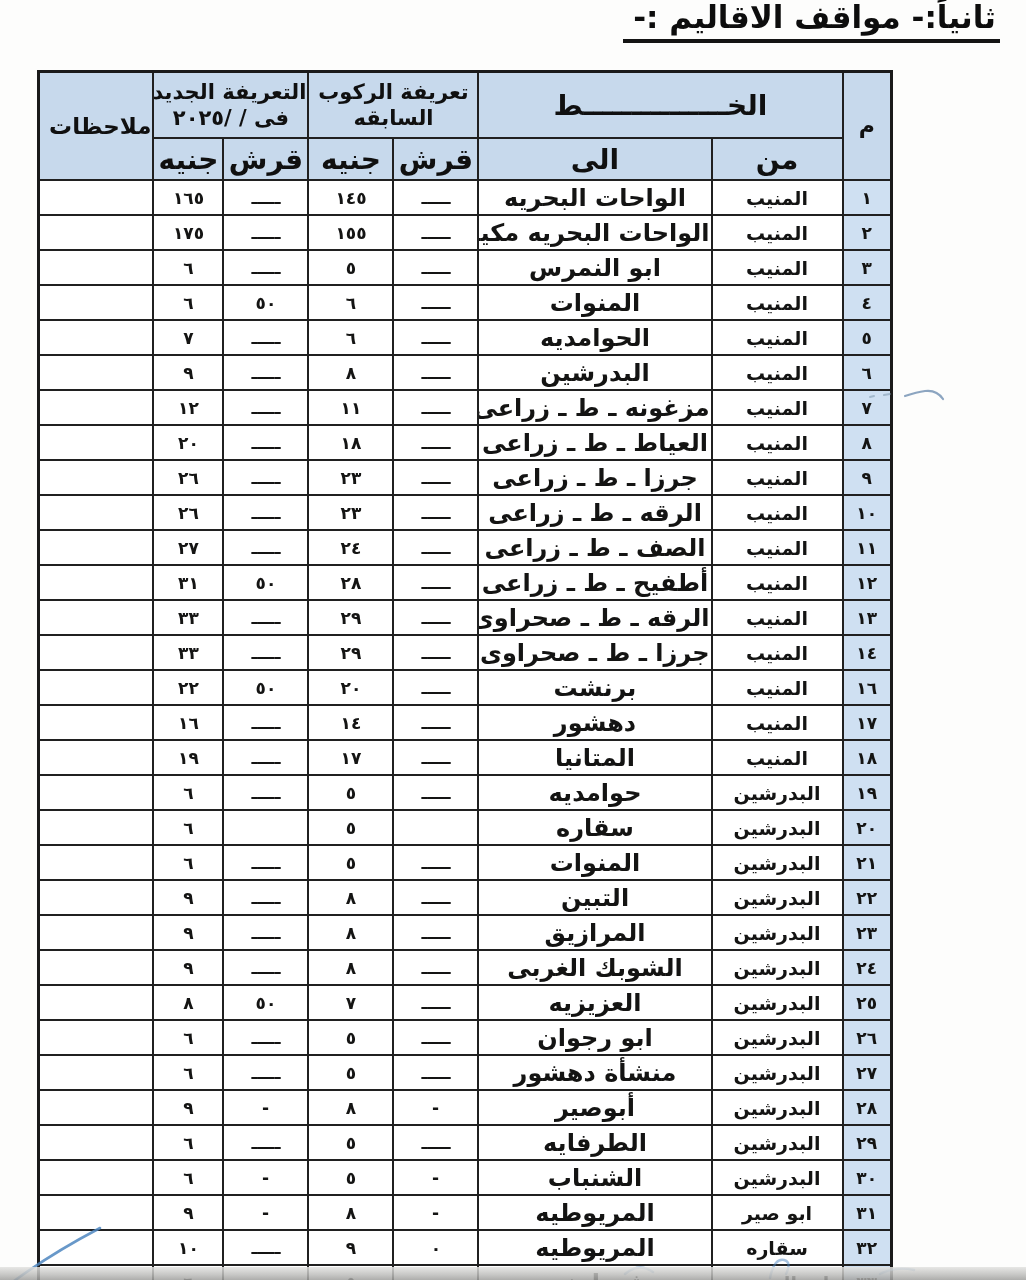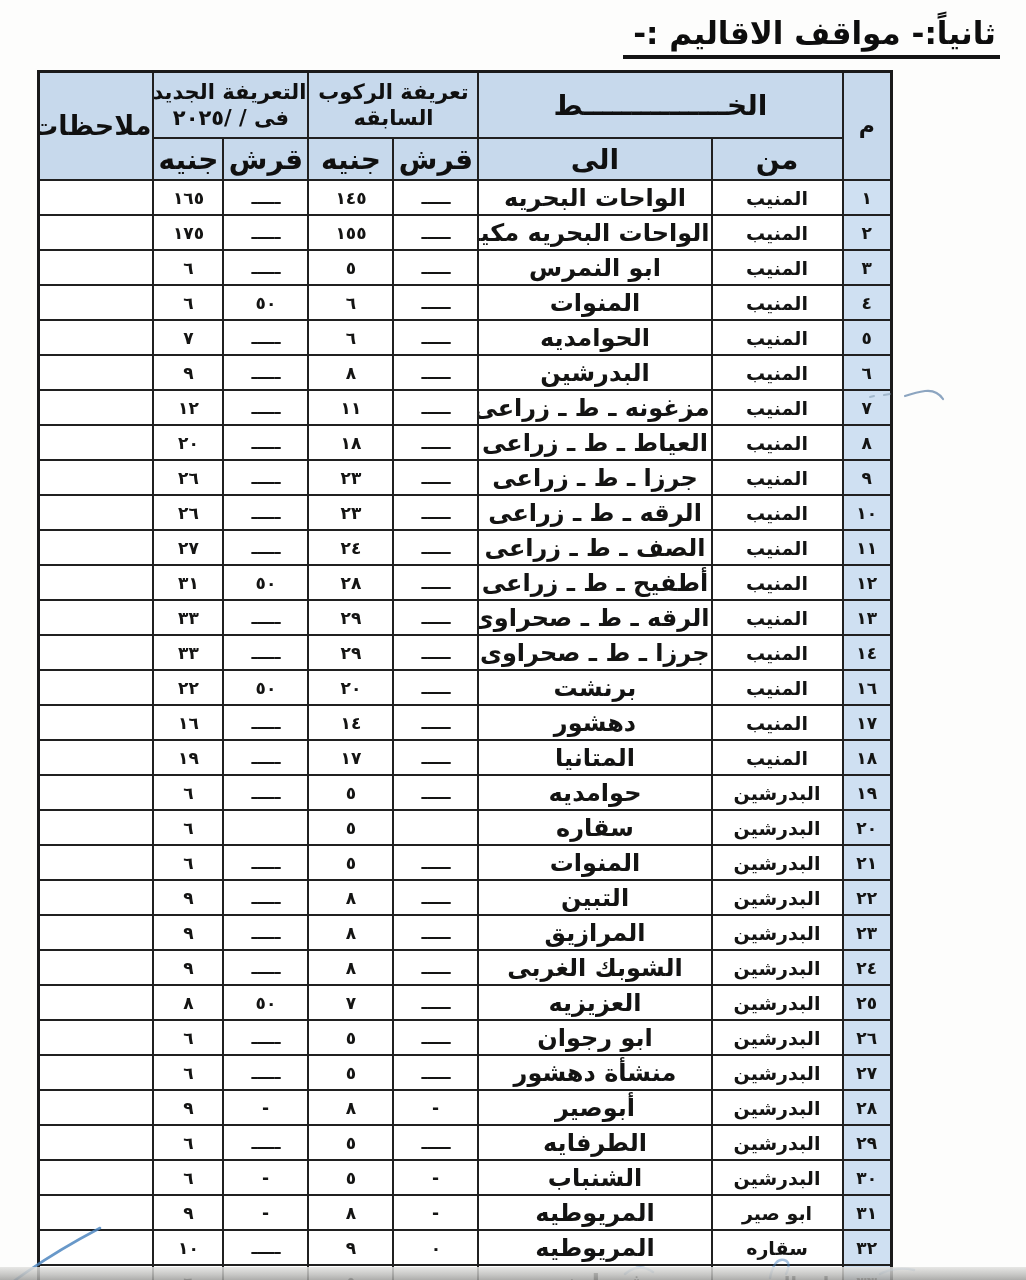--- a/index.html
+++ b/index.html
@@ -3,21 +3,21 @@
 <meta charset="utf-8">
 <style>
   html,body{margin:0;padding:0;}
   body{
     width:1026px;height:1280px;position:relative;overflow:hidden;
     background:#fdfdfc;
     font-family:"DejaVu Sans", sans-serif;
     color:#101010;
   }
   .page-title{
-    position:absolute;top:16px;right:26px;
+    position:absolute;top:0;right:26px;
     font-size:31px;font-weight:bold;color:#0d0d0d;
     border-bottom:4px solid #141414;
     padding:0 4px 3px 10px;
     line-height:1.15;
   }
   .fare-table{
     position:absolute;top:70px;right:133px; 
     width:853px;
     border-collapse:collapse;table-layout:fixed;
     background:#ffffff;
@@ -25,21 +25,21 @@
   .fare-table th,.fare-table td{
     border:2px solid #202020;
     overflow:hidden;white-space:nowrap;
     text-align:center;vertical-align:middle;
     font-weight:bold;
   }
   .fare-table{border:3px solid #1a1a1a;}
   thead th{background:#c7d9ec;font-size:21px;line-height:1.25;}
   thead .h-line{font-size:28px;}
   thead .h-serial{font-size:22px;}
-  thead .h-notes{font-size:27px;padding-left:44px;}
+  thead .h-notes{font-size:23px;padding-left:44px;}
   thead tr.sub th{font-size:28px;height:38px;}
   thead tr.main th{height:62px;}
   tbody td{height:31px;font-size:19px;color:#141413;}
   tbody td.serial{background:#cfe0f2;font-size:17px;}
   tbody td.num{font-size:17px;letter-spacing:1px;}
   tbody td.to-cell{font-size:24px;}
   .pen-layer{position:absolute;top:0;left:0;pointer-events:none;}
   .scan-strip{
     position:absolute;left:0;bottom:0;width:100%;height:13px;
     background:linear-gradient(180deg,#e3e3e1 0%,#bdbdbb 60%,#9f9f9d 100%);

